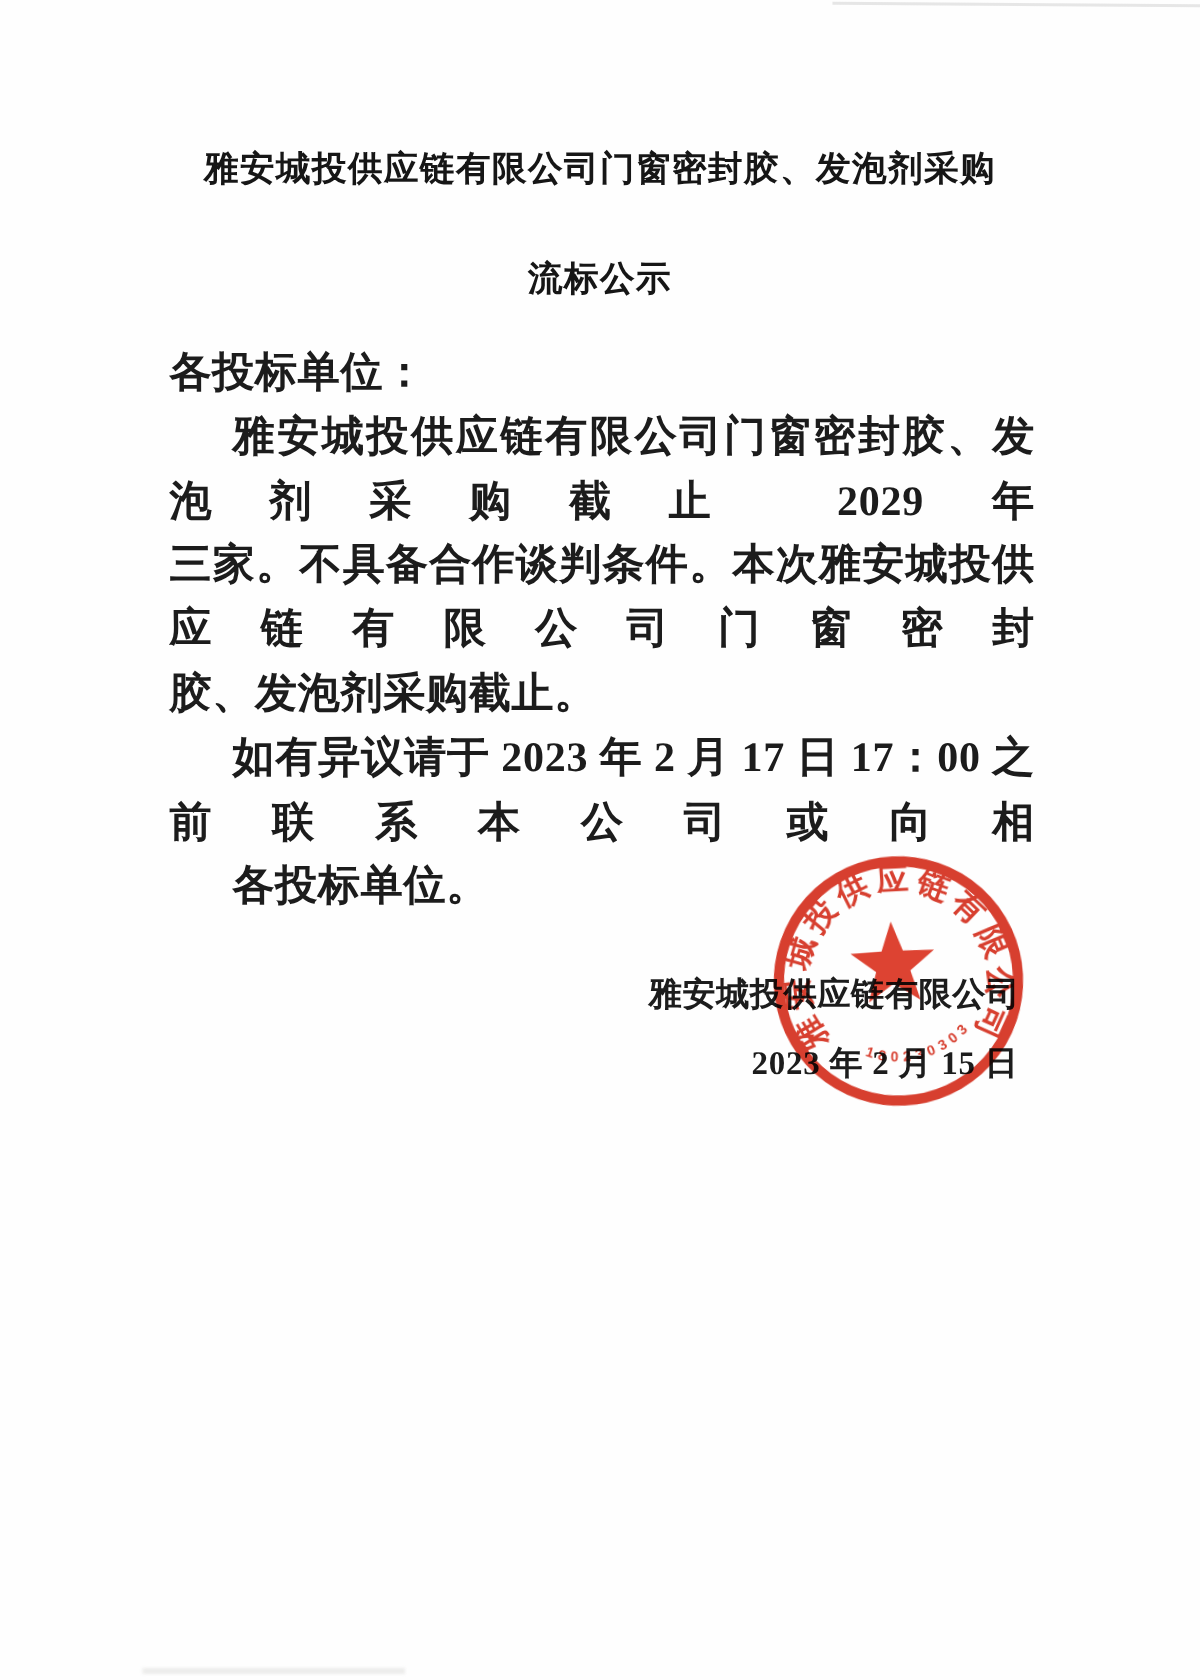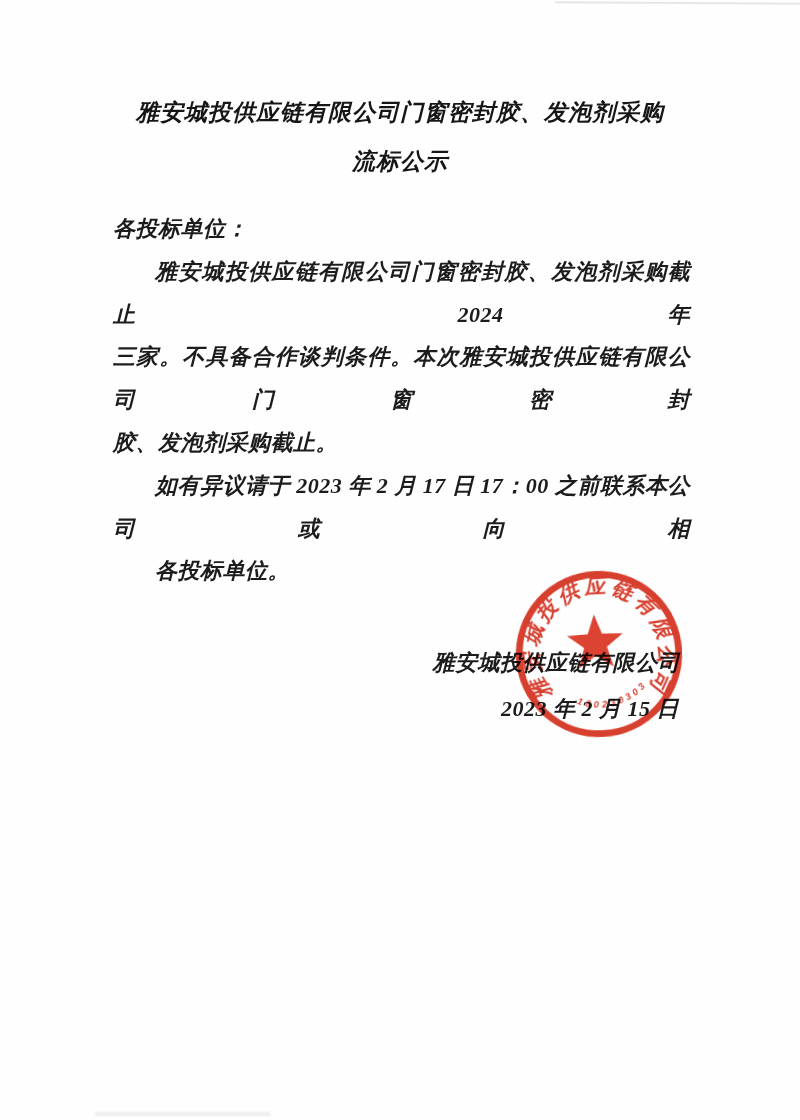--- a/index.html
+++ b/index.html
@@ -8,40 +8,39 @@
     background: #ffffff;
   }
   .page {
     position: relative;
     width: 800px;
     height: 1120px;
     background: #fefefe;
     overflow: hidden;
     font-family: "Liberation Serif", serif;
     color: #1c1c1c;
-    font-style: italic;
   }
   .title {
     position: absolute;
     left: 0;
     width: 800px;
     text-align: center;
     font-size: 23px;
     font-weight: 700;
     letter-spacing: 1px;
     color: #161616;
   }
   .title-1 { top: 97px; }
-  .title-2 { top: 146px; }
+  .title-2 { top: 170px; }
   .body-block {
     position: absolute;
     left: 113px;
-    top: 208px;
+    top: 228px;
     width: 577px;
-    font-size: 22px;
+    font-size: 28px;
     font-weight: 600;
     line-height: 42.8px;
     letter-spacing: 0.5px;
   }
   .line { min-height: 42.8px; }
   .indent { text-indent: 42px; }
   .fill {
     text-align: justify;
     text-align-last: justify;
   }
@@ -99,21 +98,21 @@
 
 <div class="page">
 
   <div class="artifact-top"></div>
 
   <div class="title title-1">雅安城投供应链有限公司门窗密封胶、发泡剂采购</div>
   <div class="title title-2">流标公示</div>
 
   <div class="body-block">
     <div class="line">各投标单位：</div>
-    <div class="line indent fill">雅安城投供应链有限公司门窗密封胶、发泡剂采购截止 2024 年</div>
+    <div class="line indent fill">雅安城投供应链有限公司门窗密封胶、发泡剂采购截止 2029 年</div>
     <div class="line fill">三家。不具备合作谈判条件。本次雅安城投供应链有限公司门窗密封</div>
     <div class="line">胶、发泡剂采购截止。</div>
     <div class="line indent fill">如有异议请于 2023 年 2 月 17 日 17：00 之前联系本公司或向相</div>
     <div class="line indent">各投标单位。</div>
   </div>
 
   <div class="signature">雅安城投供应链有限公司</div>
   <div class="sign-date">2023 年 2 月 15 日</div>
 
   <svg class="seal" viewBox="0 0 164 164" xmlns="http://www.w3.org/2000/svg">

